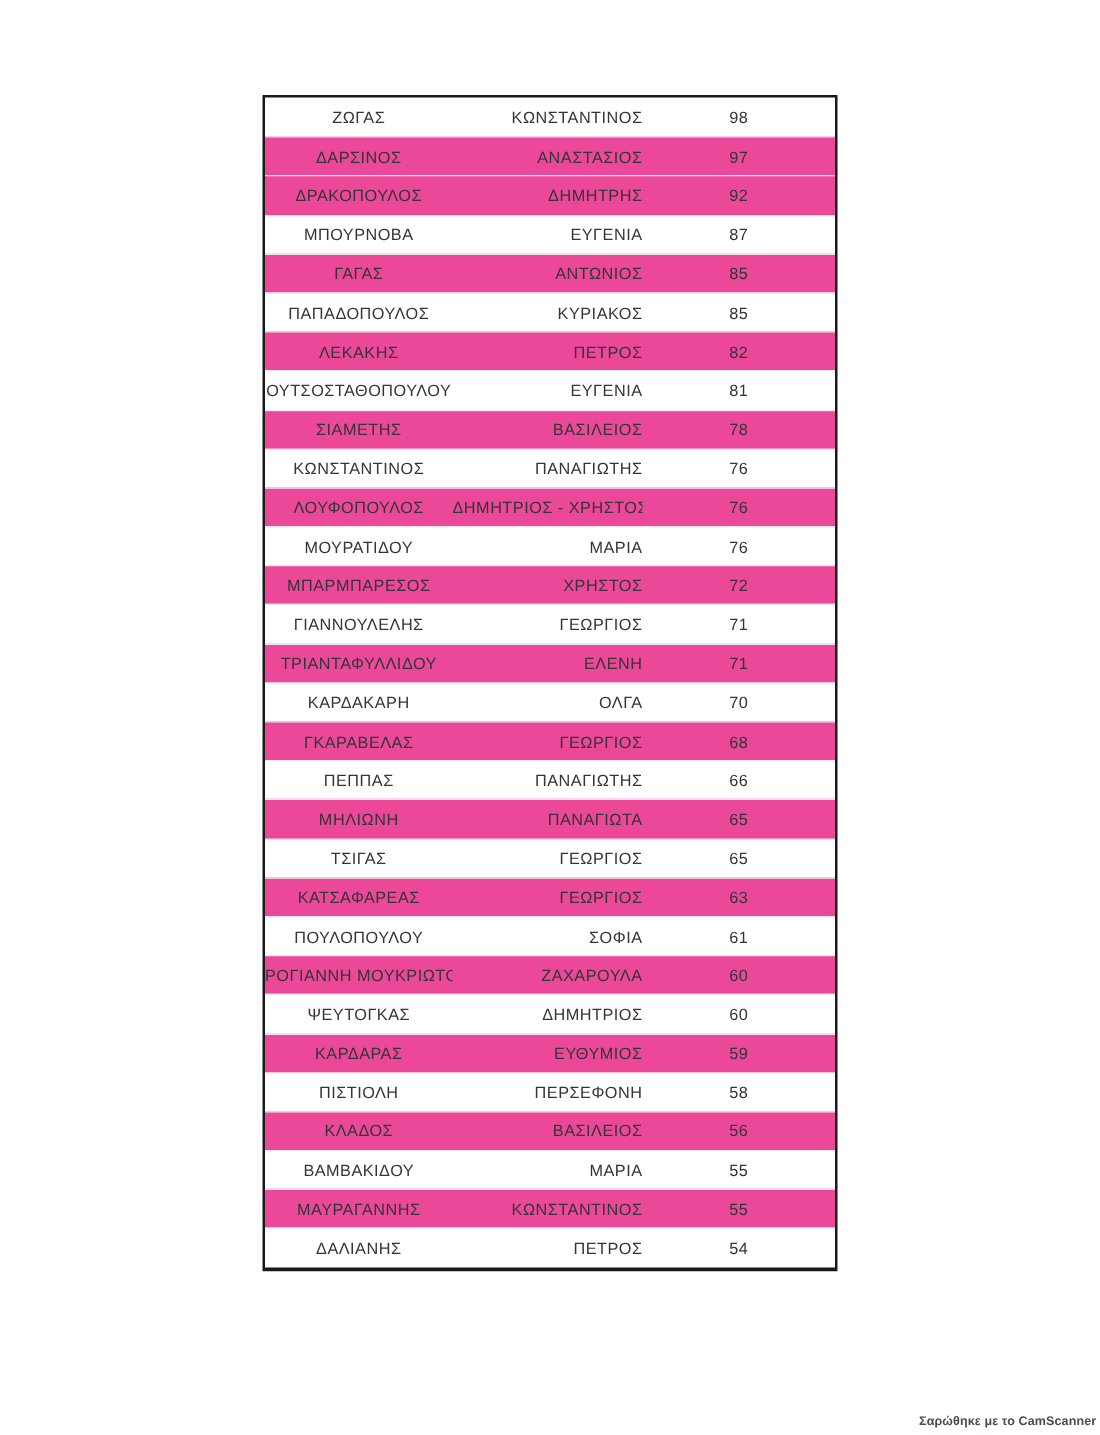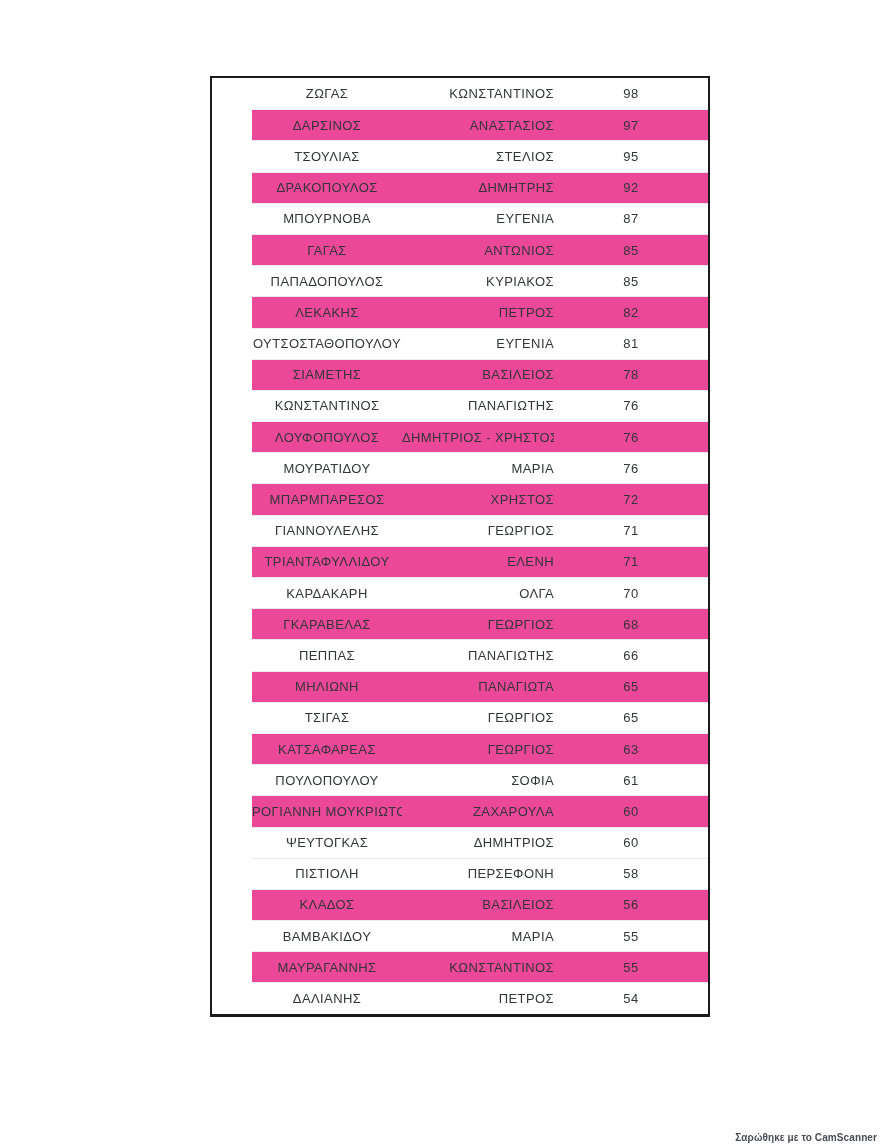--- a/index.html
+++ b/index.html
@@ -16,21 +16,20 @@
     overflow: hidden;
   }
   .scores-table {
     position: absolute;
     left: 210px;
     top: 76px;
     width: 456px;
     border: 2px solid #1a1a1a;
     border-bottom-width: 3px;
     background: #ffffff;
-    padding-left: 40px;
   }
   .row {
     display: flex;
     align-items: center;
     height: 31.2px;
     box-sizing: border-box;
     font-size: 13px;
     letter-spacing: 0.4px;
     color: #333538;
   }
@@ -68,25 +67,20 @@
   <div class="row">
         <div class="cell c-last">ΖΩΓΑΣ</div>
         <div class="cell c-first">ΚΩΝΣΤΑΝΤΙΝΟΣ</div>
         <div class="cell c-score">98</div>
       </div>
       <div class="row alt">
         <div class="cell c-last">ΔΑΡΣΙΝΟΣ</div>
         <div class="cell c-first">ΑΝΑΣΤΑΣΙΟΣ</div>
         <div class="cell c-score">97</div>
       </div>
-      <div class="row">
-        <div class="cell c-last">ΤΣΟΥΛΙΑΣ</div>
-        <div class="cell c-first">ΣΤΕΛΙΟΣ</div>
-        <div class="cell c-score">95</div>
-      </div>
       <div class="row alt">
         <div class="cell c-last">ΔΡΑΚΟΠΟΥΛΟΣ</div>
         <div class="cell c-first">ΔΗΜΗΤΡΗΣ</div>
         <div class="cell c-score">92</div>
       </div>
       <div class="row">
         <div class="cell c-last">ΜΠΟΥΡΝΟΒΑ</div>
         <div class="cell c-first">ΕΥΓΕΝΙΑ</div>
         <div class="cell c-score">87</div>
       </div>
@@ -183,20 +177,25 @@
       <div class="row alt">
         <div class="cell c-last">ΡΟΓΙΑΝΝΗ ΜΟΥΚΡΙΩΤΟΥ</div>
         <div class="cell c-first">ΖΑΧΑΡΟΥΛΑ</div>
         <div class="cell c-score">60</div>
       </div>
       <div class="row">
         <div class="cell c-last">ΨΕΥΤΟΓΚΑΣ</div>
         <div class="cell c-first">ΔΗΜΗΤΡΙΟΣ</div>
         <div class="cell c-score">60</div>
       </div>
+      <div class="row alt">
+        <div class="cell c-last">ΚΑΡΔΑΡΑΣ</div>
+        <div class="cell c-first">ΕΥΘΥΜΙΟΣ</div>
+        <div class="cell c-score">59</div>
+      </div>
       <div class="row">
         <div class="cell c-last">ΠΙΣΤΙΟΛΗ</div>
         <div class="cell c-first">ΠΕΡΣΕΦΟΝΗ</div>
         <div class="cell c-score">58</div>
       </div>
       <div class="row alt">
         <div class="cell c-last">ΚΛΑΔΟΣ</div>
         <div class="cell c-first">ΒΑΣΙΛΕΙΟΣ</div>
         <div class="cell c-score">56</div>
       </div>

